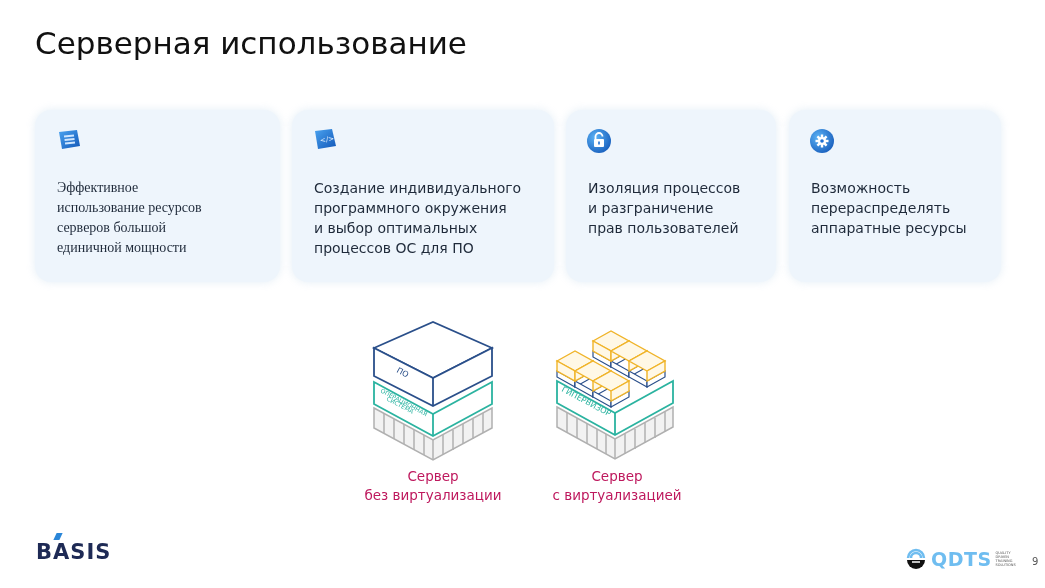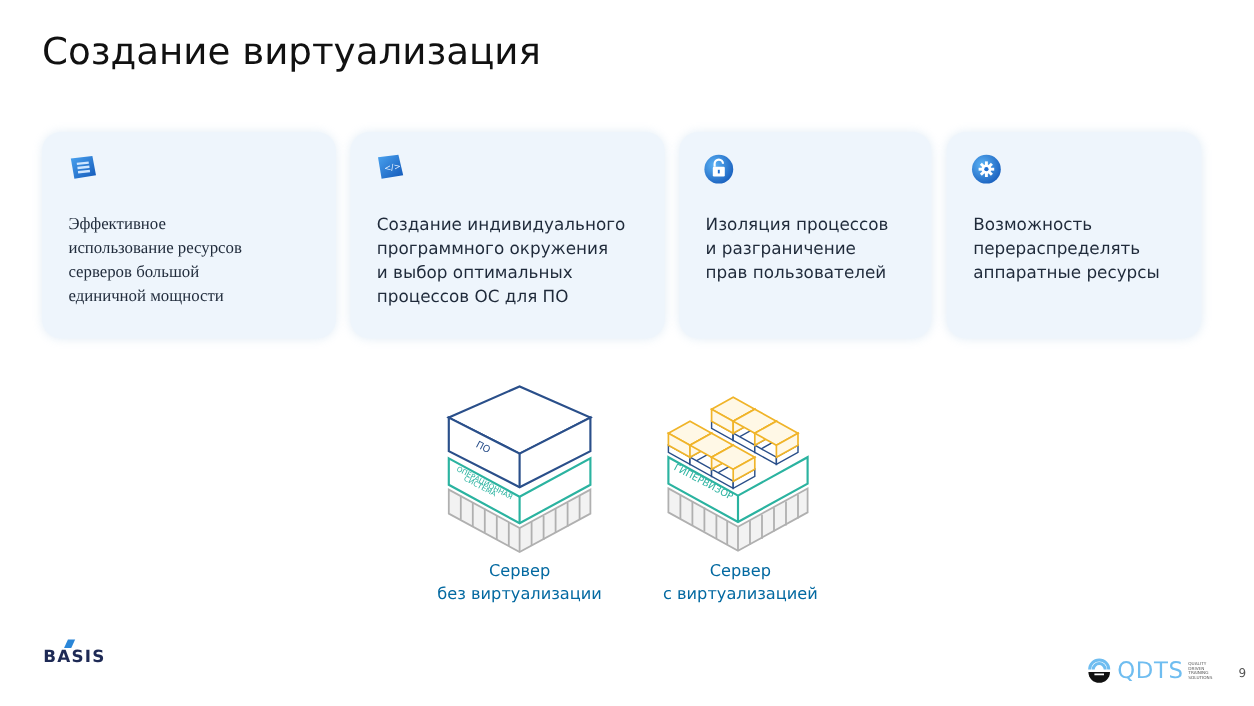--- a/index.html
+++ b/index.html
@@ -28,54 +28,54 @@
     }
     .card .text {
       position: absolute; left: 22px; top: 68px;
       font-size: 14px; line-height: 20px; color: #1f2a3a;
       white-space: pre-line;
     }
 
     .diagram { position: absolute; }
     .caption {
       position: absolute; font-size: 13.5px; line-height: 19px;
-      color: #0369a1; text-align: center; white-space: pre-line;
+      color: #be185d; text-align: center; white-space: pre-line;
     }
 
     .logo-basis {
       position: absolute; left: 36px; top: 540px;
       font-family: "DejaVu Sans", sans-serif; font-weight: 700;
-      font-size: 14px; color: #1e2a55; letter-spacing: 1px;
+      font-size: 21px; color: #1e2a55; letter-spacing: 1px;
     }
     .logo-basis .accent {
       position: absolute; left: 19px; top: -7px; width: 6px; height: 7px;
       background: #2a86d8; transform: skewX(-25deg);
     }
     .logo-qdts {
       position: absolute; left: 905px; top: 548px; display: flex; align-items: center;
     }
     .logo-qdts .mark { width: 22px; height: 22px; margin-right: 4px; }
     .logo-qdts .word {
-      font-family: "DejaVu Sans", sans-serif; font-weight: 400; font-size: 19px;
+      font-family: "DejaVu Sans", sans-serif; font-weight: 700; font-size: 19px;
       color: #6fbdf0; letter-spacing: 0.5px;
     }
     .logo-qdts .tag {
       font-size: 3.5px; line-height: 4px; color: #555; margin-left: 4px;
       white-space: pre-line; width: 26px;
     }
     .page-num {
       position: absolute; left: 1032px; top: 556px; font-size: 10px; color: #555;
     }
   </style>
 </head>
 <body>
 
 <div class="slide">
 
-  <div class="title">Создание виртуализация</div>
+  <div class="title">Серверная использование</div>
 
   <div class="card" style="left:35px; width:245px;font-family:Liberation Serif, serif;">
     <svg class="icon" viewBox="0 0 26 24">
       <defs>
           <linearGradient id="g1" x1="0" y1="0" x2="1" y2="1">
             <stop offset="0" stop-color="#4aa3f0"></stop>
             <stop offset="1" stop-color="#1257b8"></stop>
           </linearGradient>
         </defs>
       <path d="M4 4 L22 2 L25 18 L7 21 Z" fill="url(#g1)"></path>

